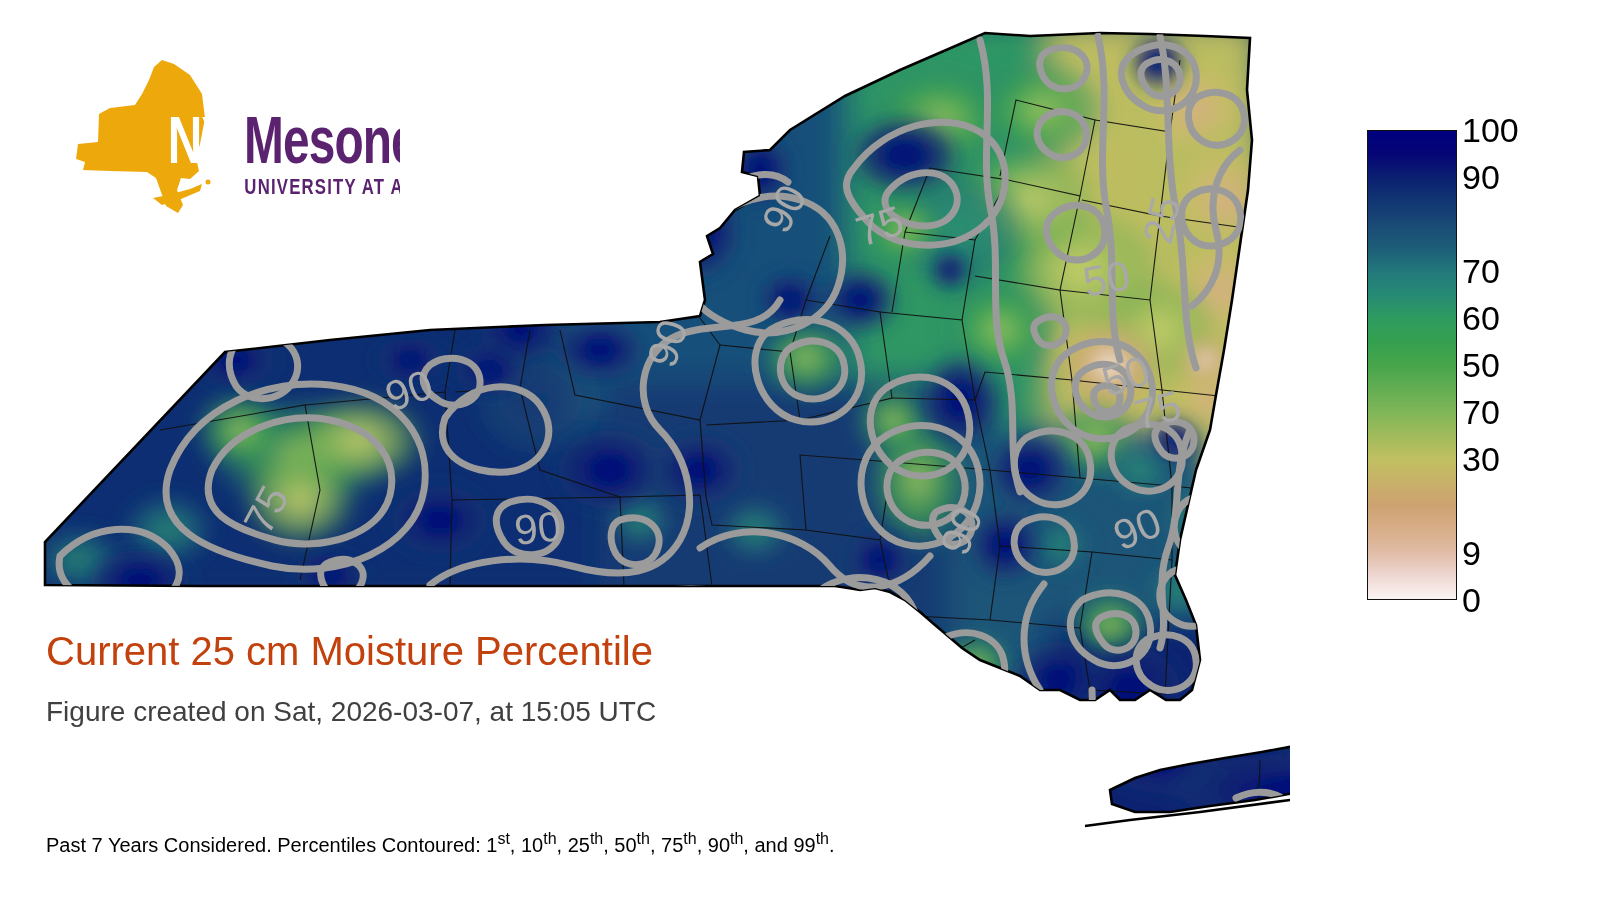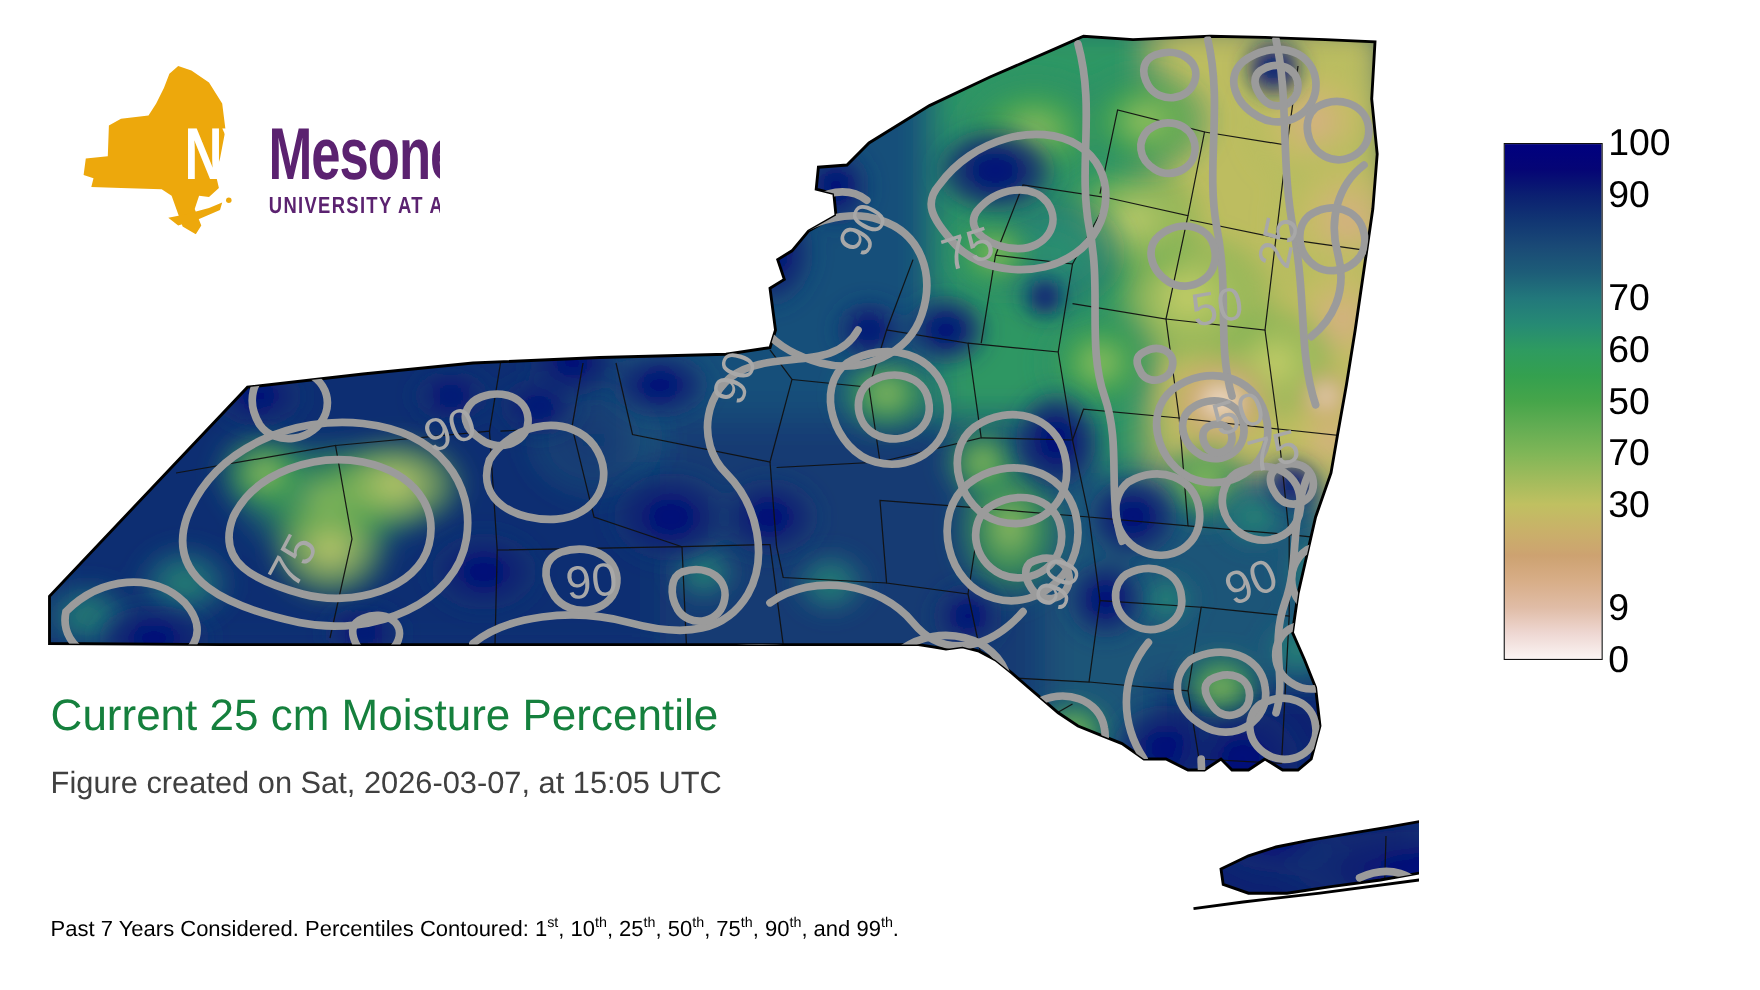--- a/index.html
+++ b/index.html
@@ -17,25 +17,25 @@
   
   #colorbar-wrap{position:absolute;left:1335px;top:130px;width:250px;height:480px;margin-left:32px;}
   #colorbar-bar{position:absolute;left:0;top:0;width:90px;height:470px;
       border:1px solid #111;box-sizing:border-box;}
   #colorbar-ticks{position:absolute;left:95px;top:-20px;width:150px;height:510px;}
   .cb-tick{position:absolute;left:0;width:145px;text-align:left;
       font-size:34px;line-height:40px;color:#000;}
 
   
   #text-block{position:absolute;left:46px;top:626px;width:1050px;}
-  #title-main{font-size:40px;line-height:50px;color:#15803d;margin:0 0 14px 0;white-space:nowrap;}
+  #title-main{font-size:40px;line-height:50px;color:#c2410c;margin:0 0 14px 0;white-space:nowrap;}
   .sub-line{font-size:28px;line-height:44px;color:#404040;white-space:nowrap;}
   #footnote{position:absolute;left:46px;top:826px;font-size:20px;line-height:26px;
       color:#000;white-space:nowrap;}
-  #footnote sup{font-size:13px;vertical-align:super;margin-top:38px;}
+  #footnote sup{font-size:16px;vertical-align:super;margin-top:38px;}
 </style>
 </head>
 <body>
 
 <div id="logo">
   <svg viewBox="0 0 350 155" width="350" height="155">
     <g>
       <path id="logo-state-path" fill="#eda80c" d="M92,36 L85,47 L60,50 L49,56 L48,84 L28,86 L26,101 L35,104 L33,112 L60,113
            L97,114 L106,120 L116,148 L128,155 L133,147 L127,132 L131,120 L140,121
            L149,113 L146,100 L150,86 L155,60 L152,36 L140,17 L124,6 L112,2 L104,9

